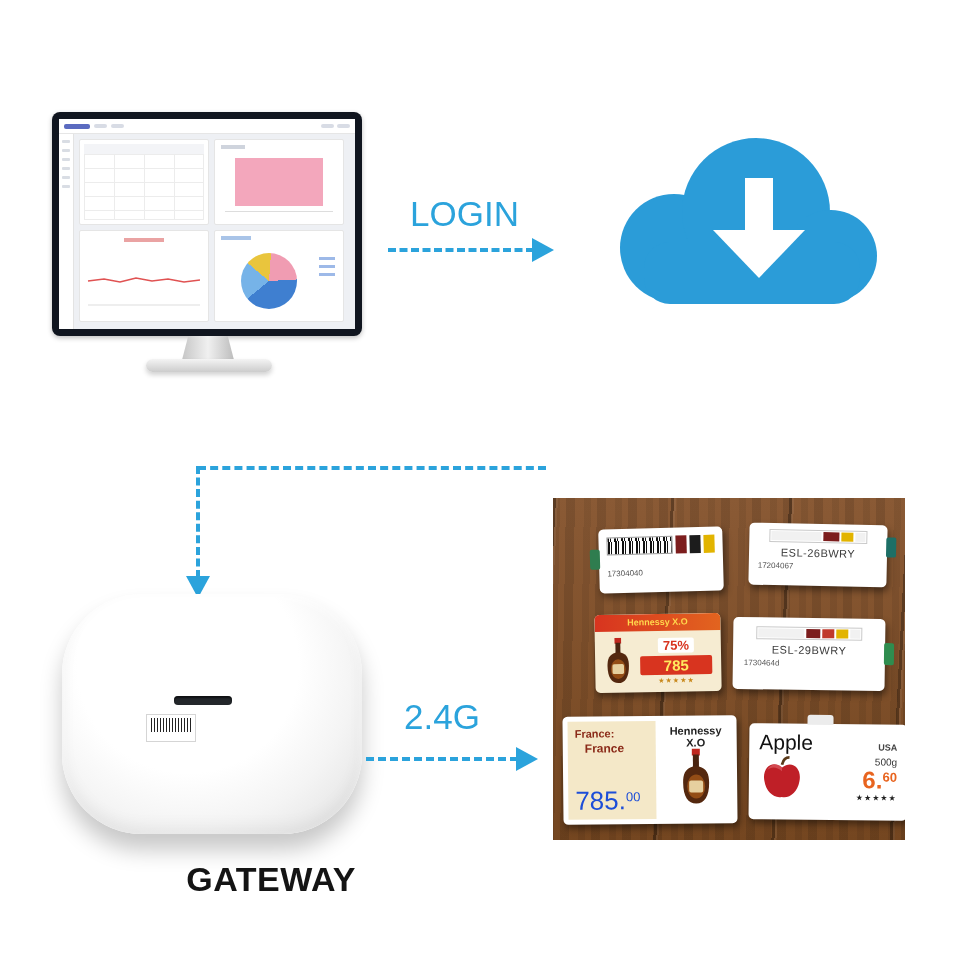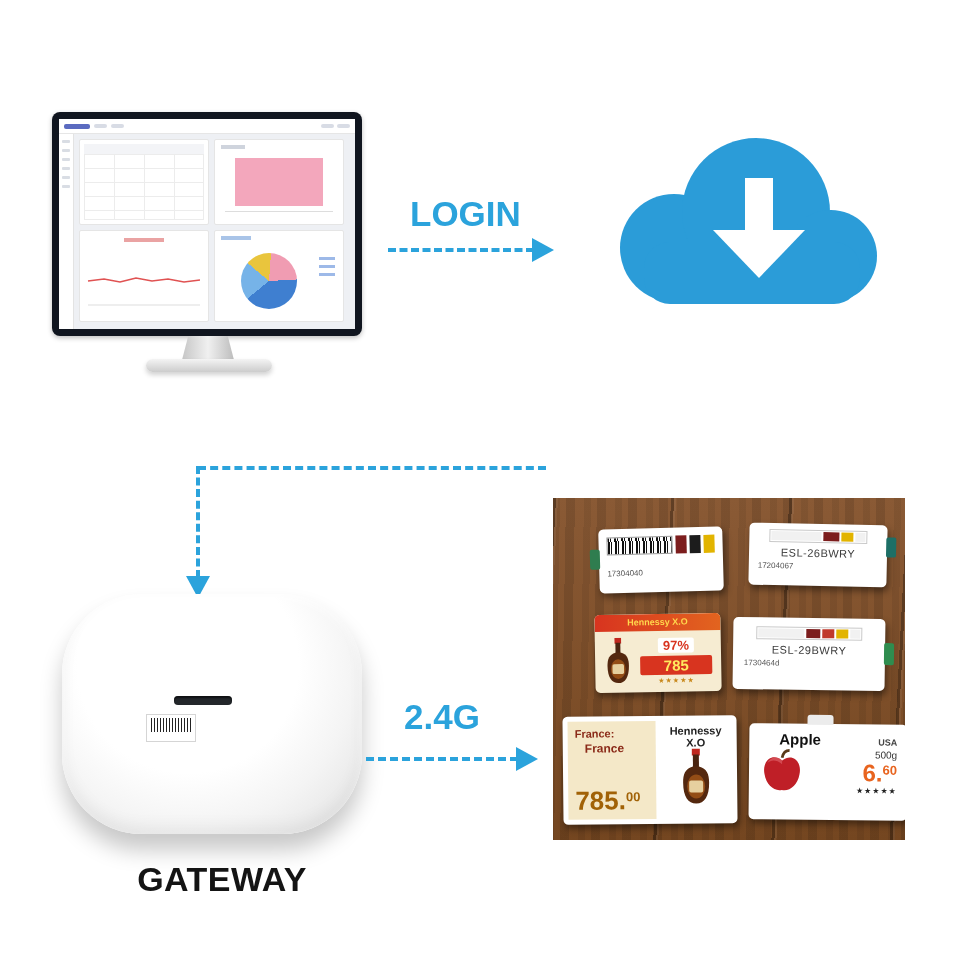--- a/index.html
+++ b/index.html
@@ -5,24 +5,24 @@
   * { margin:0; padding:0; box-sizing:border-box; }
   body { background:#fff; }
   .stage { position:relative; width:960px; height:960px; background:#fff;
            font-family:"Liberation Sans", sans-serif; overflow:hidden; }
 
   
   .section-label { position:absolute; font-size:34px; font-weight:bold; color:#141414;
                    text-align:center; letter-spacing:.5px; }
   .lbl-pc      { left:57px;  top:374px; width:300px; }
   .lbl-cloud   { left:527px; top:374px; width:400px; }
-  .lbl-gateway { left:72px;  top:860px; width:300px; }
+  .lbl-gateway { left:56px;  top:860px; width:300px;text-align:right; }
   .lbl-epd     { left:578px; top:860px; width:300px; }
 
-  .accent-label { position:absolute; font-size:35px; font-weight:bold; color:#2BA3DC; }
+  .accent-label { position:absolute; font-size:35px; font-weight:normal; color:#2BA3DC; }
   .lbl-login  { left:410px; top:194px; }
   .lbl-signal { left:404px; top:697px; }
 
   
   .dash-h { position:absolute; border-top:4px dashed #2BA3DC; }
   .dash-v { position:absolute; border-left:4px dashed #2BA3DC; }
   .arrow-right { position:absolute; width:0; height:0;
                  border-left:22px solid #2BA3DC; border-top:12px solid transparent;
                  border-bottom:12px solid transparent; }
   .arrow-down  { position:absolute; width:0; height:0;
@@ -142,30 +142,30 @@
   .t3-stars { margin-top:2px; font-size:7px; color:#c8881a; letter-spacing:1px; }
 
   .tag4 { left:180px; top:120px; width:152px; height:72px; transform:rotate(.8deg); padding:9px 11px; }
   .clip-t4 { right:-9px; top:24px; width:10px; height:22px; background:#2f8d4f; }
 
   .tag5 { left:10px; top:218px; width:174px; height:108px; transform:rotate(-.6deg);
           display:flex; padding:5px; gap:4px; }
   .t5-left { width:88px; background:#f4e8c8; padding:6px 7px; display:flex; flex-direction:column; }
   .t5-origin-label { font-size:11px; font-weight:bold; color:#8a2a18; }
   .t5-origin { font-size:12px; font-weight:bold; color:#8a2a18; margin:2px 0 0 10px; }
-  .t5-price { margin-top:auto; font-size:26px; font-weight:bold; color:#a16207; line-height:1; }
+  .t5-price { margin-top:auto; font-size:26px; font-weight:normal; color:#1d4ed8; line-height:1; }
   .cents { font-size:13px; position:relative; top:-8px; }
   .t5-right { flex:1; background:#fff; position:relative; padding:4px; text-align:center; }
   .t5-name { font-size:11px; font-weight:bold; color:#222; }
 
   .tag6 { left:196px; top:226px; width:158px; height:96px; transform:rotate(.6deg); padding:7px 10px; }
   .t6-clip { position:absolute; top:-9px; left:58px; width:26px; height:10px;
              background:#ececec; border-radius:3px 3px 0 0; }
   .t6-top { display:flex; justify-content:space-between; align-items:baseline; }
-  .t6-name { font-size:15px; font-weight:bold; color:#111;margin-left:20px; }
+  .t6-name { font-size:21px; font-weight:normal; color:#111; }
   .t6-origin { font-size:9px; color:#444; font-weight:bold; }
   .t6-body { display:flex; align-items:center; gap:8px; margin-top:1px; }
   .t6-right { flex:1; text-align:right; }
   .t6-weight { font-size:10px; color:#333; font-weight:normal; }
   .t6-price { font-size:24px; font-weight:bold; color:#e8641f; line-height:1.05; }
   .t6-cents { font-size:13px; position:relative; top:-7px; }
   .t6-stars { font-size:8px; color:#222; letter-spacing:1px; }
 </style>
 </head>
 <body>
@@ -290,21 +290,21 @@
       <div class="t3-head">Hennessy X.O</div>
       <div class="t3-body">
         <svg width="28" height="48" viewBox="0 0 34 58">
           <rect x="13" y="0" width="8" height="7" fill="#c0271e"></rect>
           <rect x="14" y="6" width="6" height="13" fill="#4a2410"></rect>
           <path d="M14 18 C6 20 4 26 4 34 C4 48 9 55 17 55 C25 55 30 48 30 34 C30 26 28 20 20 18 Z" fill="#54280f"></path>
           <ellipse cx="17" cy="38" rx="9" ry="12" fill="#a85a1a" opacity="0.75"></ellipse>
           <rect x="10" y="32" width="14" height="12" rx="2" fill="#efdfae" opacity="0.9"></rect>
         </svg>
         <div class="t3-right">
-          <div class="t3-disc">97%</div>
+          <div class="t3-disc">75%</div>
           <div class="t3-price">785</div>
           <div class="t3-stars">★★★★★</div>
         </div>
       </div>
     </div>
 
     <div class="tag tag4">
       <div class="clip clip-t4"></div>
       <div class="strip">
         <div class="strip-fill"></div>

